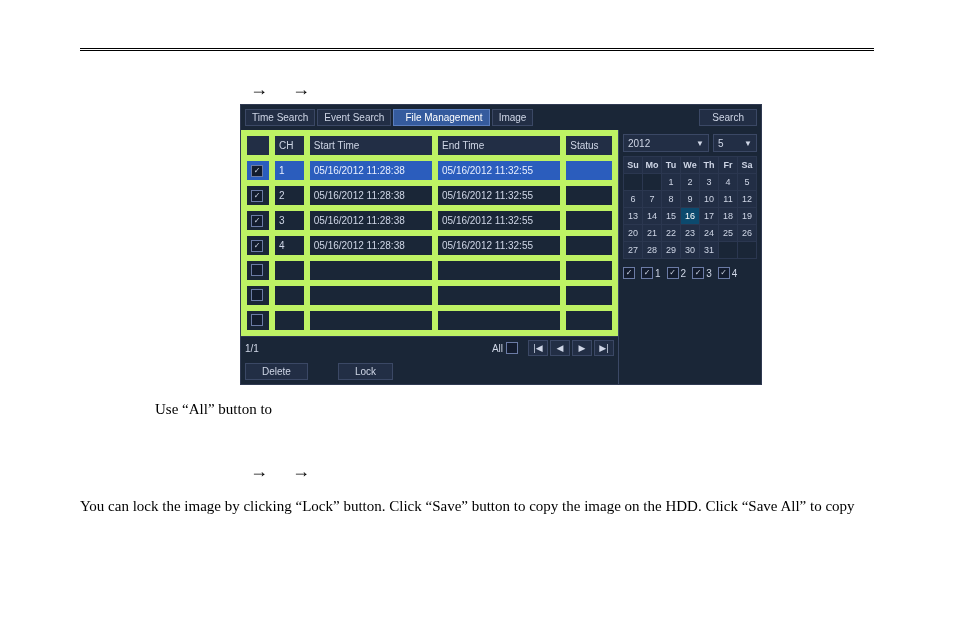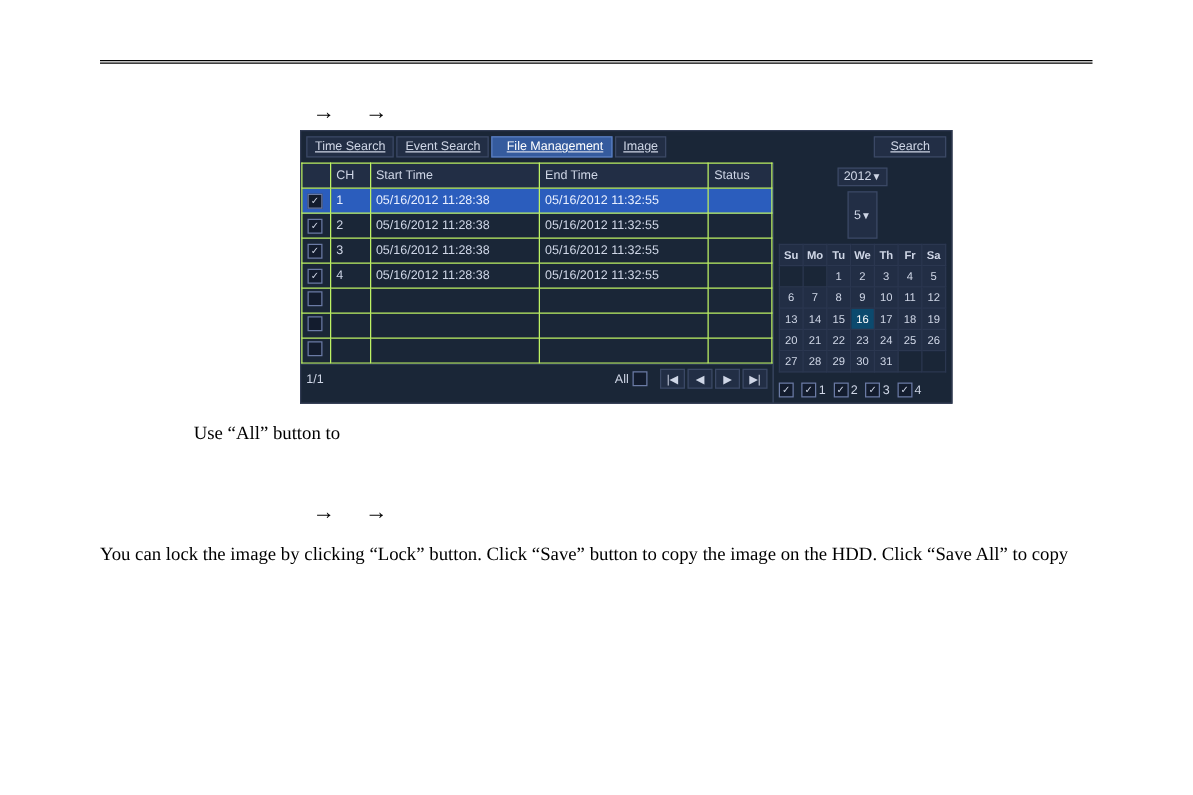--- a/index.html
+++ b/index.html
@@ -44,21 +44,20 @@
   .left-panel {
     flex: 1;
     border-right: 1px solid #3b4865;
   }
   .right-panel {
     width: 142px;
   }
   .tabs-row {
     display: flex;
     padding: 4px 4px;
-    text-decoration: underline;
   }
   .tab {
     display: inline-block;
     padding: 2px 6px;
     background: #222e45;
     border: 1px solid #3b4865;
     margin-right: 2px;
     font-size: 10px;
     color: #cfd6e6;
     white-space: nowrap;
@@ -77,21 +76,21 @@
     color: #cfd6e6;
     font-size: 10px;
   }
 
   table.file-table {
     width: 100%;
     border-collapse: collapse;
   }
   table.file-table th,
   table.file-table td {
-    border: 1px solid #bef264;
+    border: 6px solid #bef264;
     padding: 2px 4px;
     text-align: left;
     height: 15px;
     font-size: 10px;
     background: #1a2637;
   }
   table.file-table th {
     background: #222e45;
     color: #cfd6e6;
     font-weight: normal;
@@ -148,21 +147,20 @@
     border: 1px solid #3b4865;
     color: #cfd6e6;
     font-size: 10px;
   }
 
   .year-row {
     display: flex;
     padding: 4px;
     gap: 4px;
     align-items: center;
-    flex-direction: column;
   }
   .select-box {
     flex: 1;
     display: flex;
     align-items: center;
     background: #222e45;
     border: 1px solid #3b4865;
     padding: 1px 4px;
     height: 14px;
     font-size: 10px;
@@ -295,20 +293,24 @@
             <span>All</span>
             <span class="cb checked" style="display:inline-block;width:10px;height:10px;border:1px solid #6b7ba5;background:#131c2e;font-size:8px;line-height:10px;text-align:center;"></span>
           </span>
           <div class="pager-btns">
             <span class="pbtn">|◀</span>
             <span class="pbtn">◀</span>
             <span class="pbtn">▶</span>
             <span class="pbtn">▶|</span>
           </div>
         </div>
+        <div class="bottom-row">
+          <span class="bottom-btn">Delete</span>
+          <span class="bottom-btn">Lock</span>
+        </div>
       </div>
       <div class="right-panel">
         <div class="year-row">
           <span class="select-box">
             <span>2012</span>
               <span class="arrow">▼</span>
           </span>
           <span class="select-box" style="flex:0 0 34px;">
             <span>5</span>
               <span class="arrow">▼</span>

